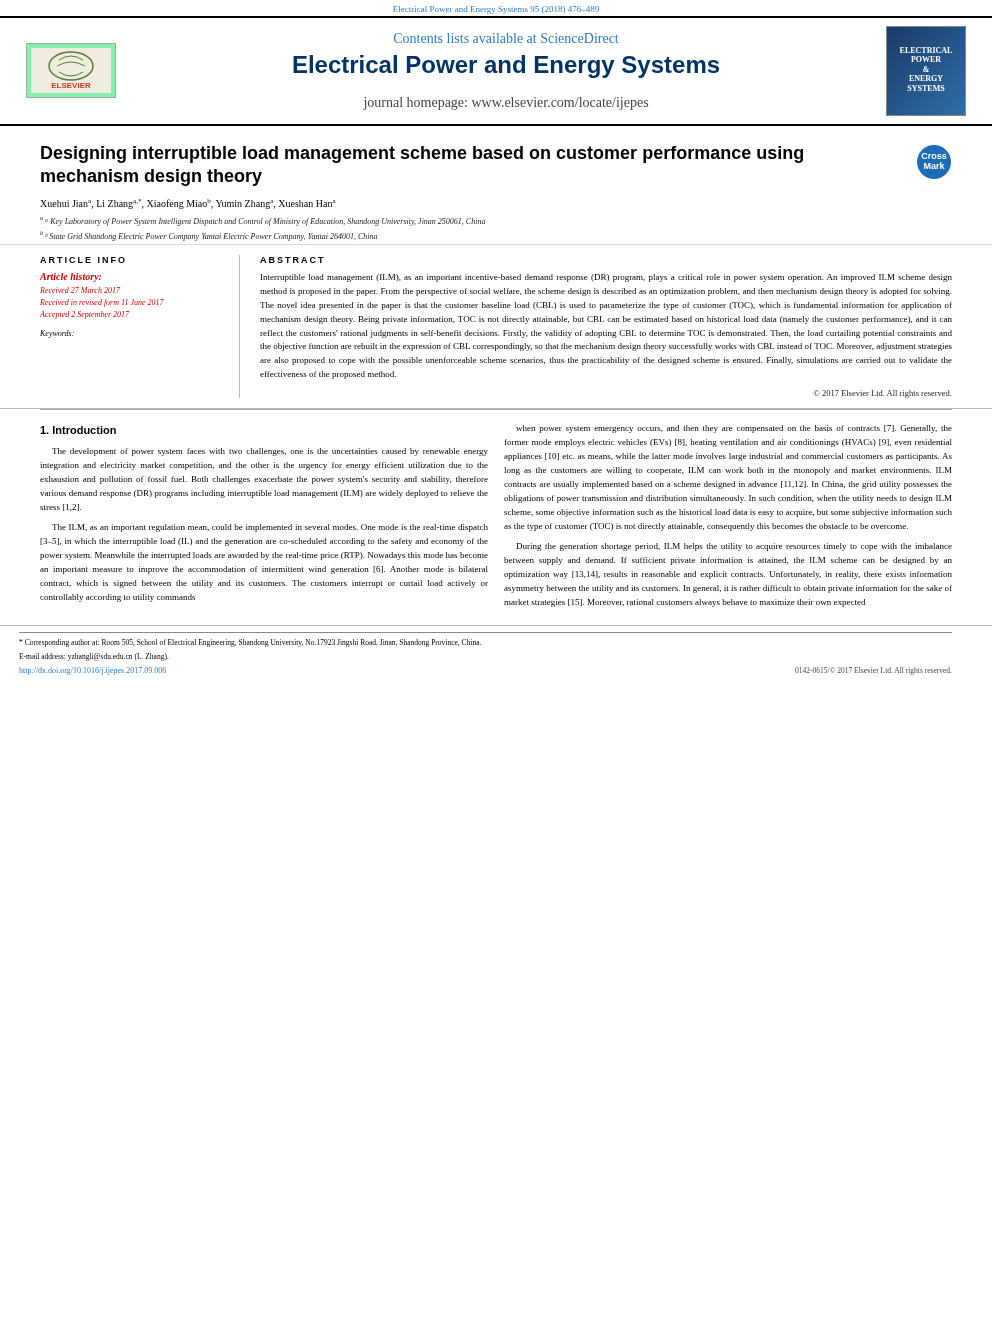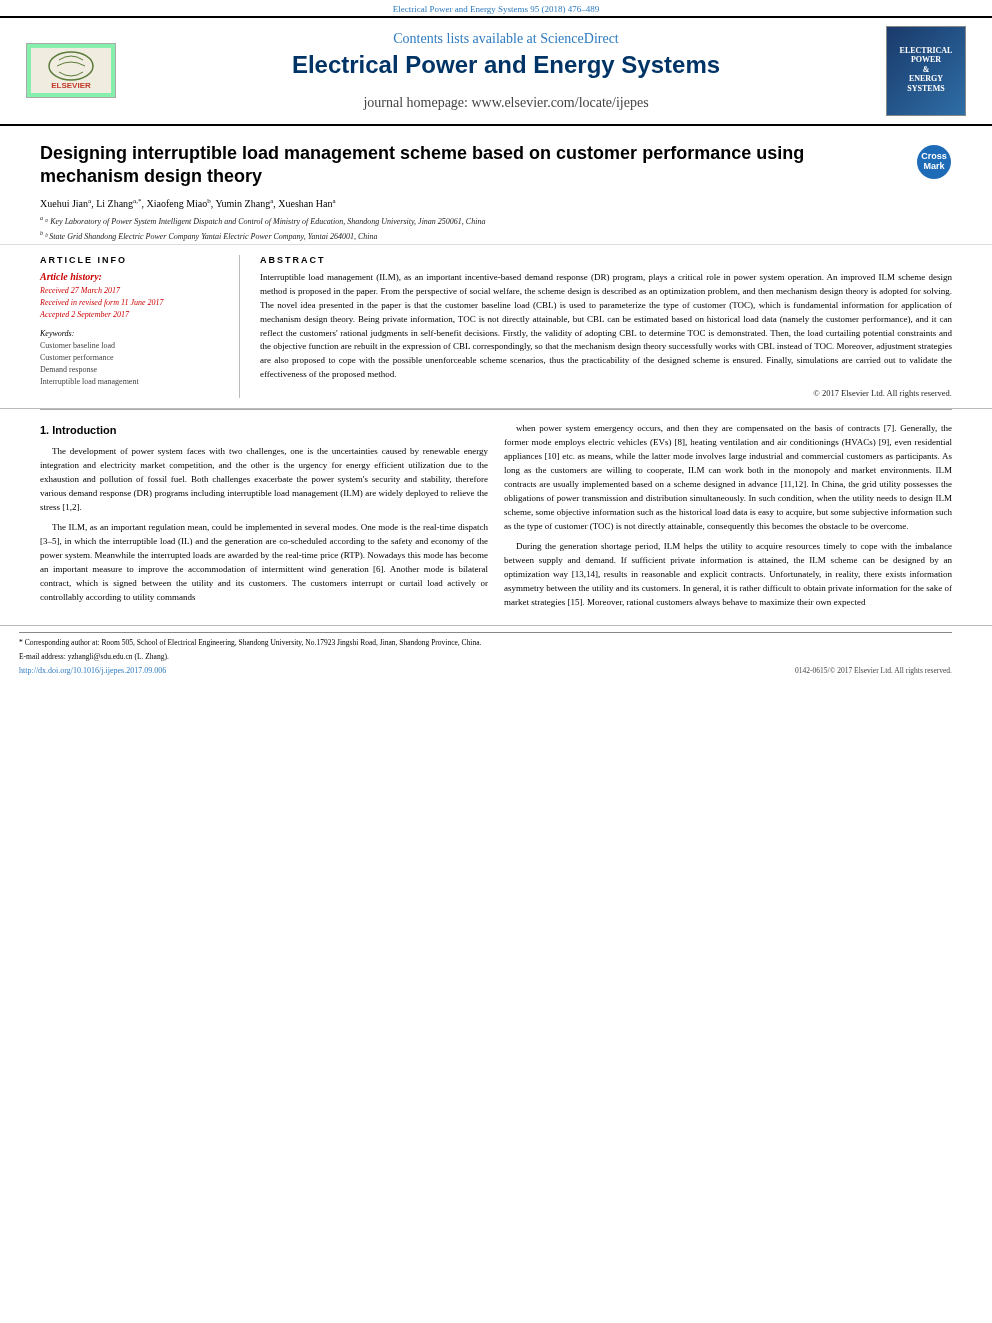--- a/index.html
+++ b/index.html
@@ -320,26 +320,20 @@
 
   <div class="article-info">
     <h3>ARTICLE INFO</h3>
     <div class="info-section-title">Article history:</div>
     <div class="info-dates">
       <div>Received 27 March 2017</div>
       <div>Received in revised form 11 June 2017</div>
       <div>Accepted 2 September 2017</div>
     </div>
     <div class="keywords-title">Keywords:</div>
-    <div class="keywords-list">
-      <div>Customer baseline load</div>
-      <div>Customer performance</div>
-      <div>Demand response</div>
-      <div>Interruptible load management</div>
-    </div>
   </div>
 
   <div class="abstract-col">
     <h3>ABSTRACT</h3>
     <div class="abstract-text">Interruptible load management (ILM), as an important incentive-based demand response (DR) program, plays a critical role in power system operation. An improved ILM scheme design method is proposed in the paper. From the perspective of social welfare, the scheme design is described as an optimization problem, and then mechanism design theory is adopted for solving. The novel idea presented in the paper is that the customer baseline load (CBL) is used to parameterize the type of customer (TOC), which is fundamental information for application of mechanism design theory. Being private information, TOC is not directly attainable, but CBL can be estimated based on historical load data (namely the customer performance), and it can reflect the customers' rational judgments in self-benefit decisions. Firstly, the validity of adopting CBL to determine TOC is demonstrated. Then, the load curtailing potential constraints and the objective function are rebuilt in the expression of CBL correspondingly, so that the mechanism design theory successfully works with CBL instead of TOC. Moreover, adjustment strategies are also proposed to cope with the possible unenforceable scheme scenarios, thus the practicability of the designed scheme is ensured. Finally, simulations are carried out to validate the effectiveness of the proposed method.</div>
     <div class="copyright">© 2017 Elsevier Ltd. All rights reserved.</div>
   </div>
 </div>
 
 <hr class="divider-line">

